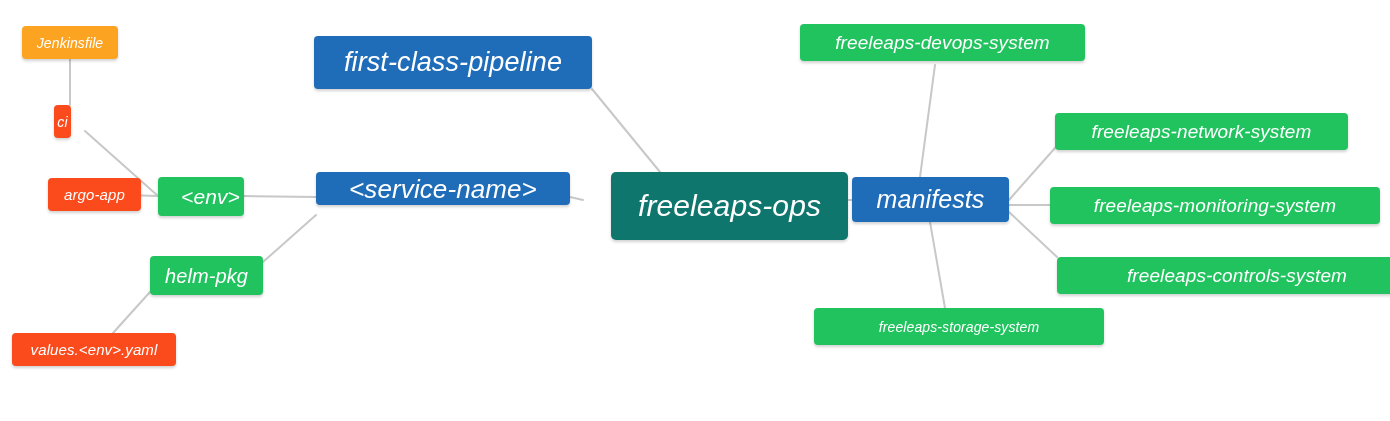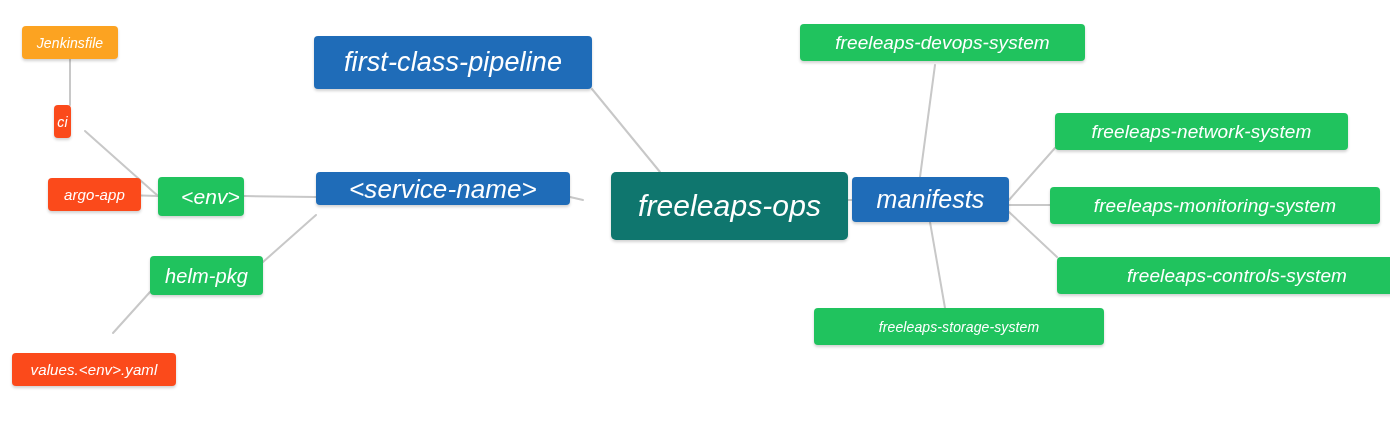--- a/index.html
+++ b/index.html
@@ -78,21 +78,21 @@
       </div>
       <div class="node" style="left: 32px; top: 178px; width: 93px; height: 33px; background: rgb(251, 74, 27); font-size: 15px; margin-left: 16px;">
         <span>argo-app</span>
       </div>
       <div class="node" style="left: 158px; top: 177px; width: 86px; height: 39px; background: rgb(32, 195, 94); font-size: 21px; padding-left: 19px;">
         <span>&lt;env&gt;</span>
       </div>
       <div class="node" style="left: 150px; top: 256px; width: 113px; height: 39px; background: rgb(32, 195, 94); font-size: 20px;">
         <span>helm-pkg</span>
       </div>
-      <div class="node" style="left: 12px; top: 333px; width: 164px; height: 33px; background: rgb(251, 74, 27); font-size: 15px; margin-top: 20px;">
+      <div class="node" style="left: 12px; top: 333px; width: 164px; height: 33px; background: rgb(251, 74, 27); font-size: 15px;">
         <span>values.&lt;env&gt;.yaml</span>
       </div>
       <div class="node" style="left: 314px; top: 36px; width: 278px; height: 53px; background: rgb(31, 108, 184); font-size: 27px;">
         <span>first-class-pipeline</span>
       </div>
       <div class="node" style="left: 316px; top: 172px; width: 254px; height: 33px; background: rgb(31, 108, 184); font-size: 26px;">
         <span>&lt;service-name&gt;</span>
       </div>
       <div class="node node-root" style="left: 583px; top: 172px; width: 237px; height: 68px; background: #0f766e; font-size: 30px; margin-left: 28px;">
         <span>freeleaps-ops</span>

